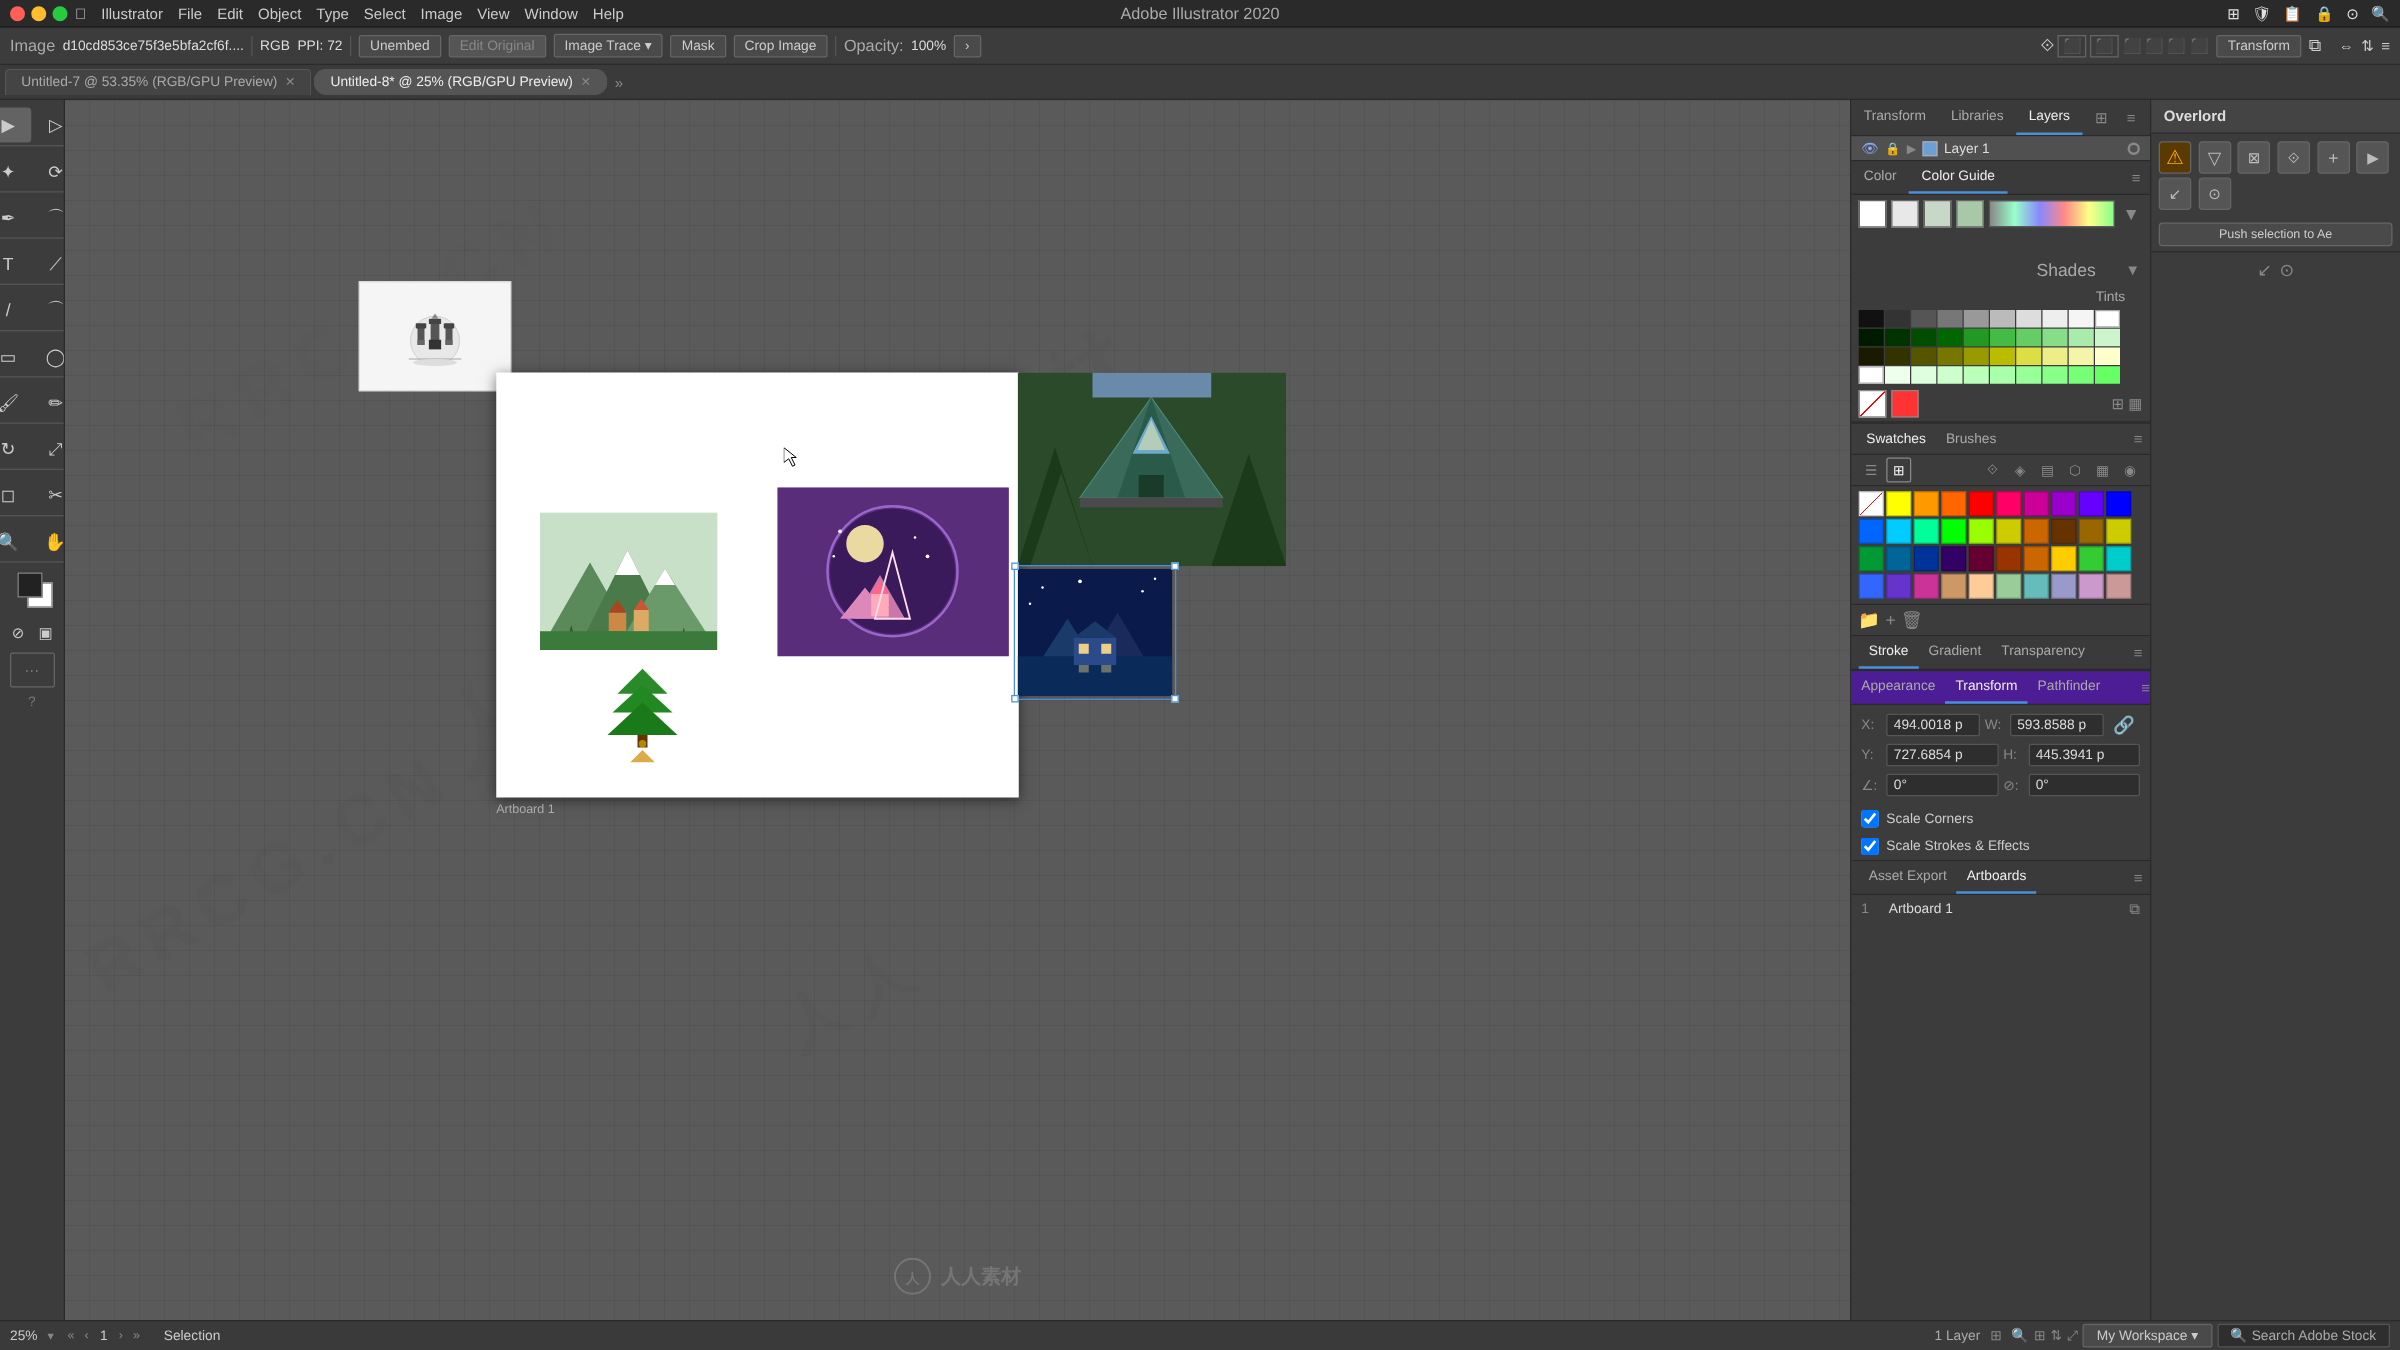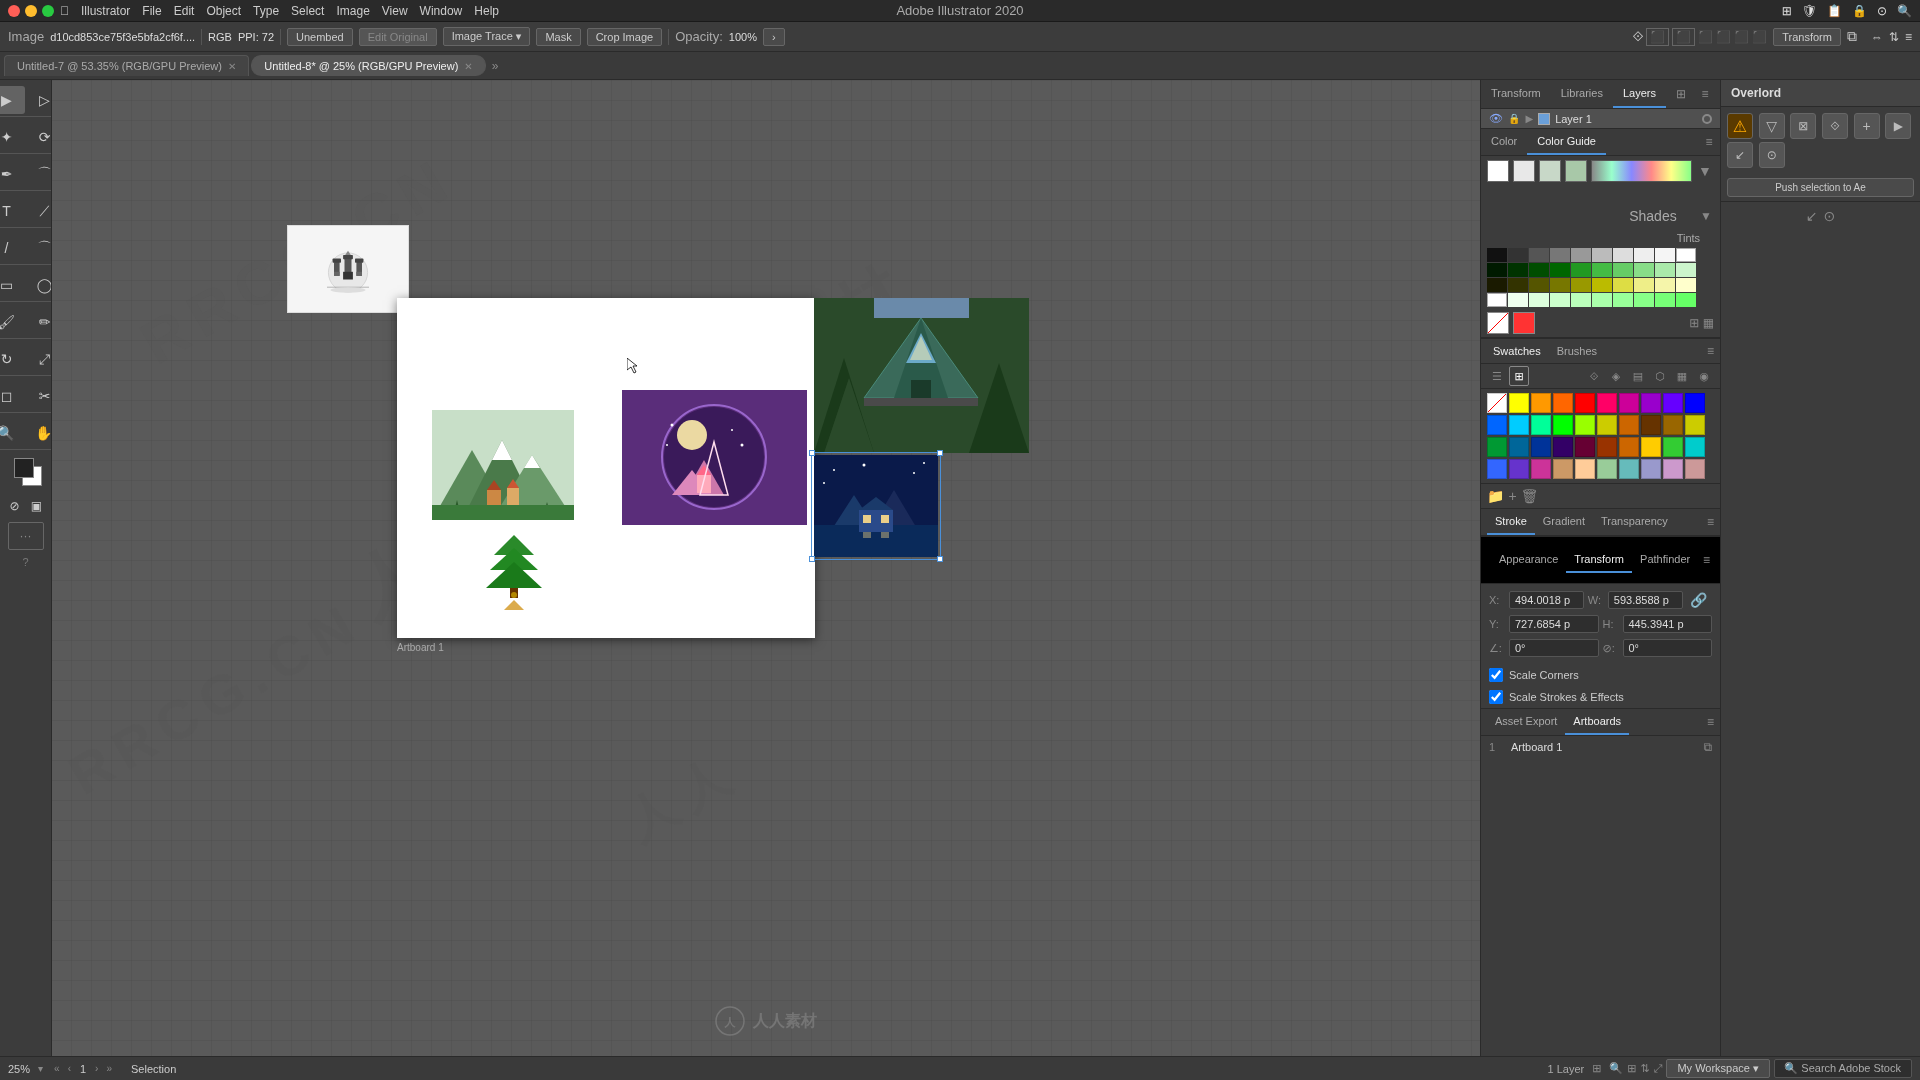--- a/index.html
+++ b/index.html
@@ -149,21 +149,21 @@
 
     .swatches-icons { display: flex; padding: 4px 6px; gap: 4px; border-top: 1px solid #2a2a2a; }
     .sw-icon { font-size: 14px; cursor: pointer; color: #888; }
 
     
     .panel-tabs-row { display: flex; align-items: center; padding: 0 6px; background: #3a3a3a; border-bottom: 1px solid #2a2a2a; }
     .pnl-tab { font-size: 11px; color: #aaa; padding: 6px 8px; cursor: pointer; border-bottom: 2px solid transparent; }
     .pnl-tab.active { color: #eee; border-bottom-color: #4a90d9; }
 
     
-    .appear-tabs { display: flex; align-items: center; padding: 10px; background: #000000; border-bottom: 1px solid #2a2a2a; }
+    .appear-tabs { display: flex; align-items: center; padding: 0; background: #4c1d95; border-bottom: 1px solid #2a2a2a; }
     .appear-tab { font-size: 11px; color: #aaa; padding: 6px 8px; cursor: pointer; border-bottom: 2px solid transparent; }
     .appear-tab.active { color: #eee; border-bottom-color: #4a90d9; }
 
     
     .transform-row { display: flex; align-items: center; padding: 3px 8px; gap: 4px; }
     .transform-label { font-size: 11px; color: #888; width: 16px; }
     .transform-val { font-size: 11px; color: #ddd; background: #2e2e2e; border: 1px solid #555; border-radius: 2px; padding: 2px 5px; flex: 1; }
     .transform-link { font-size: 14px; color: #888; cursor: pointer; padding: 0 4px; }
 
     

